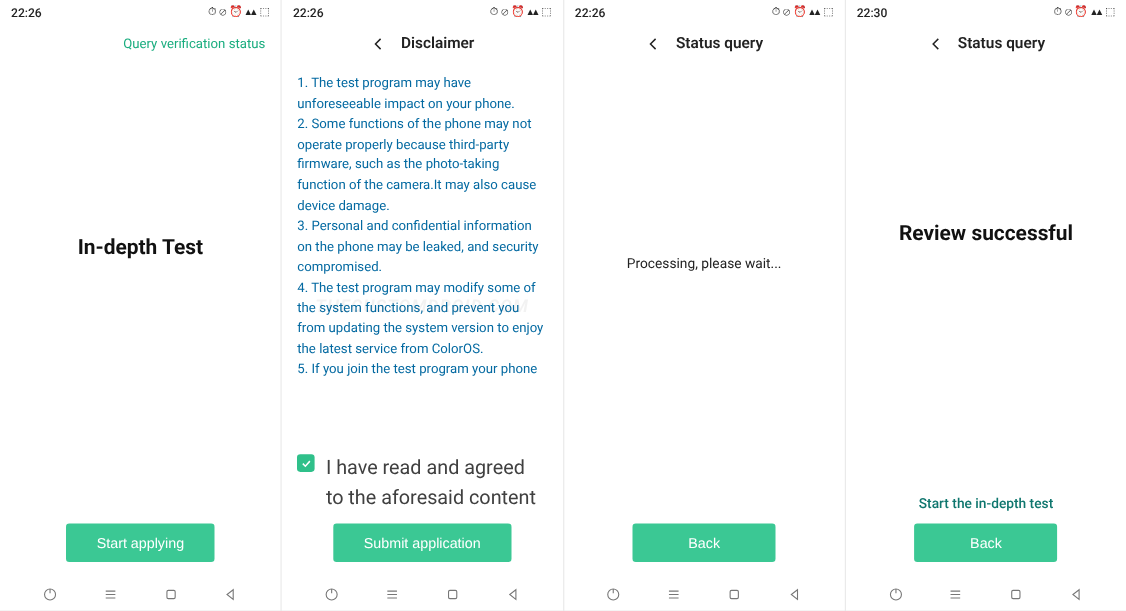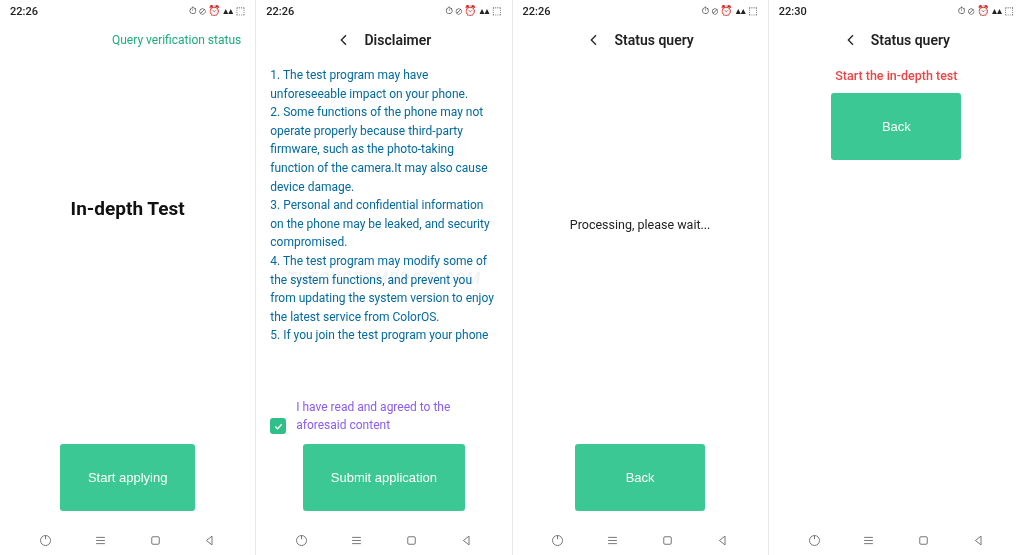--- a/index.html
+++ b/index.html
@@ -93,25 +93,25 @@
   .disclaimer-body {
     font-size: 12px;
     color: #0369a1;
     line-height: 1.55;
     margin-top: 8px;
     flex: 1;
     overflow: hidden;
   }
   .agree-row {
     display: flex;
-    align-items: flex-end;
+    align-items: flex-start;
     gap: 10px;
     margin-top: 10px;
-    font-size: 12px;
-    color: #8b5cf6;
+    font-size: 18px;
+    color: #404040;
     line-height: 1.5;
   }
   .checkbox {
     width: 16px; height: 16px;
     border-radius: 3px;
     background: #2fc08a;
     display: inline-flex;
     align-items: center;
     justify-content: center;
     flex-shrink: 0;
@@ -121,31 +121,31 @@
   .bottom-area {
     padding: 10px 0 14px 0;
     display: flex;
     flex-direction: column;
     align-items: center;
     gap: 10px;
   }
   .bottom-link {
     font-size: 12.5px;
     font-weight: 500;
-    color: #ef4444;
+    color: #0f766e;
     text-align: center;
   }
   .btn {
     background: #3bc894;
     color: #fff;
     font-size: 13px;
     font-weight: 500;
     border: none;
     border-radius: 3px;
-    padding: 26px 28px;
+    padding: 10px 28px;
     min-width: 130px;
     text-align: center;
   }
   .navbar {
     height: 30px;
     display: flex;
     align-items: center;
     justify-content: space-around;
     padding: 0 18px;
   }
@@ -328,20 +328,23 @@
   </div>
   <div class="topbar">
     <span class="back-arrow">
       <svg viewBox="0 0 24 24" fill="none" stroke="#222" stroke-width="2">
           <path d="M15 5 L8 12 L15 19"></path>
         </svg>
     </span>
     <span class="topbar-title">Status query</span>
   </div>
   <div class="content">
+    <div class="center-block">
+      <div class="big-title">Review successful</div>
+    </div>
     <div class="bottom-area">
       <div class="bottom-link">Start the in-depth test</div>
       <button class="btn">Back</button>
     </div>
   </div>
   <div class="navbar">
     <span class="nav-icon">
         <svg viewBox="0 0 24 24" fill="none" stroke-width="1.6">
           <circle cx="12" cy="12" r="8"></circle>
           <line x1="12" y1="4" x2="12" y2="10"></line>

